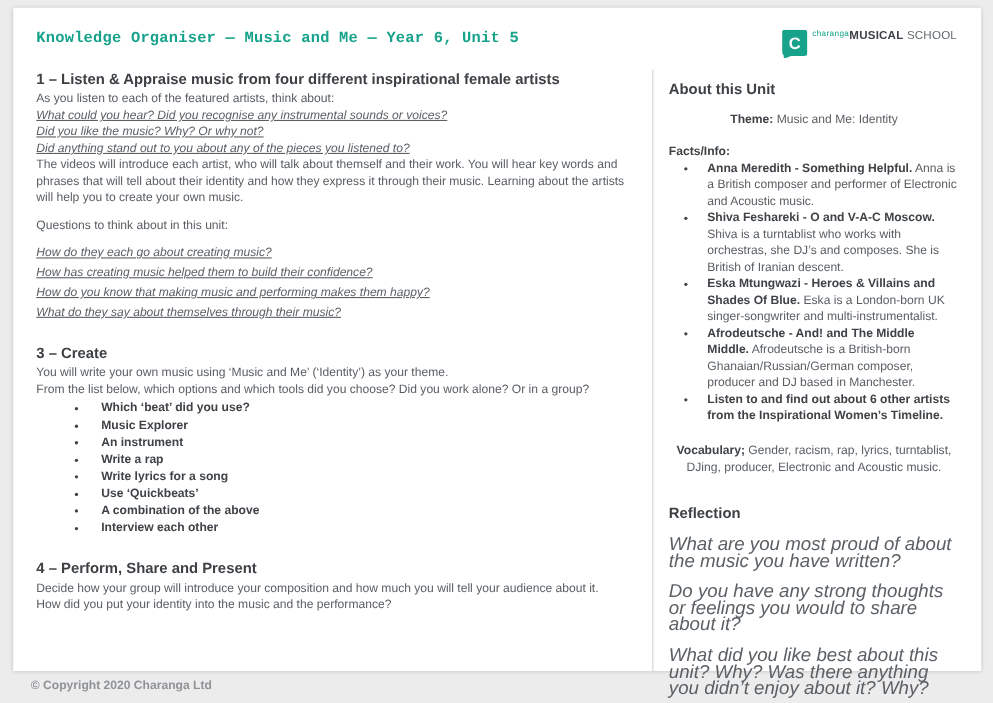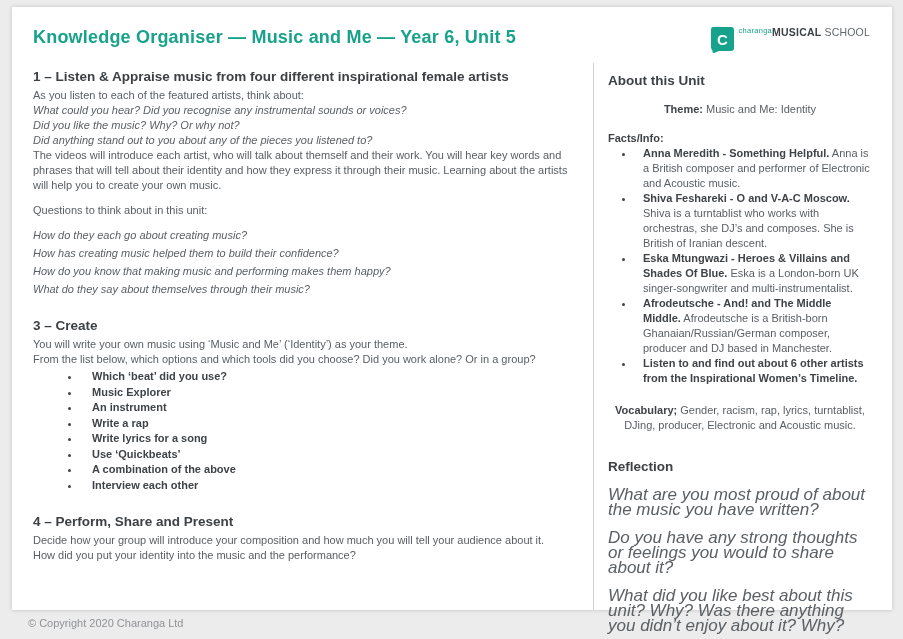--- a/index.html
+++ b/index.html
@@ -10,31 +10,31 @@
     -webkit-font-smoothing:antialiased;
   }
   .card{
     position:absolute;left:12px;top:7px;width:880px;height:603px;
     background:#ffffff;box-shadow:0 0 4px rgba(0,0,0,.18);
     display:flex;box-sizing:border-box;
   }
   
   .left-col{width:581px;box-sizing:border-box;padding:20px 14px 0 21px;}
   .doc-title{
-    font-size:18px;font-weight:bold;color:#17a28b;margin:0 0 4px 0;letter-spacing:.2px;
+    font-size:14px;font-weight:bold;color:#17a28b;margin:0 0 4px 0;letter-spacing:.2px;font-family:Liberation Mono, monospace;
   }
   .sec-heading{
     font-size:13.5px;font-weight:bold;color:#3d4145;margin:21px 0 4px 0;
   }
   .body-line,.body-par{
     font-size:11px;color:#595e63;line-height:15px;margin:0;
   }
   .body-par{margin-bottom:10px;}
   .q-line{
-    font-size:11px;color:#5b6065;line-height:15px;margin:0;font-style:italic;
+    font-size:11px;color:#5b6065;line-height:15px;margin:0;font-style:italic;text-decoration:underline;
   }
   .q-gap{margin-top:3px;}
   .bullet-list{
     margin:2px 0 0 0;padding:0 0 0 47px;
   }
   .bullet-list li{
     list-style:disc;font-size:11px;font-weight:bold;color:#3f4347;line-height:15.5px;
     padding-left:12px;
   }
   .bullet-list li::marker{color:#3f4347;font-size:9px;}
@@ -60,21 +60,21 @@
   .facts-list li::marker{color:#3f4347;font-size:9px;}
   .facts-list .fb{font-weight:bold;color:#3f4347;}
   .vocab{margin-top:17px;}
   .reflect-heading{font-size:13.5px;font-weight:bold;color:#3d4145;margin:26px 0 0 0;}
   .reflect-q{
     font-size:17px;color:#5b6065;font-style:italic;line-height:15px;margin:13px 0 0 0;
     white-space:pre-wrap;
   }
   
   .copyright{
-    position:absolute;left:28px;top:617px;font-size:11px;color:#8f9296;
+    position:absolute;left:28px;top:617px;font-size:11px;color:#8f9296;font-weight:bold;
   }
 </style>
 </head>
 <body>
 
 <div class="card">
 
   <div class="left-col">
     <h1 class="doc-title">Knowledge Organiser — Music and Me — Year 6, Unit 5</h1>
 

